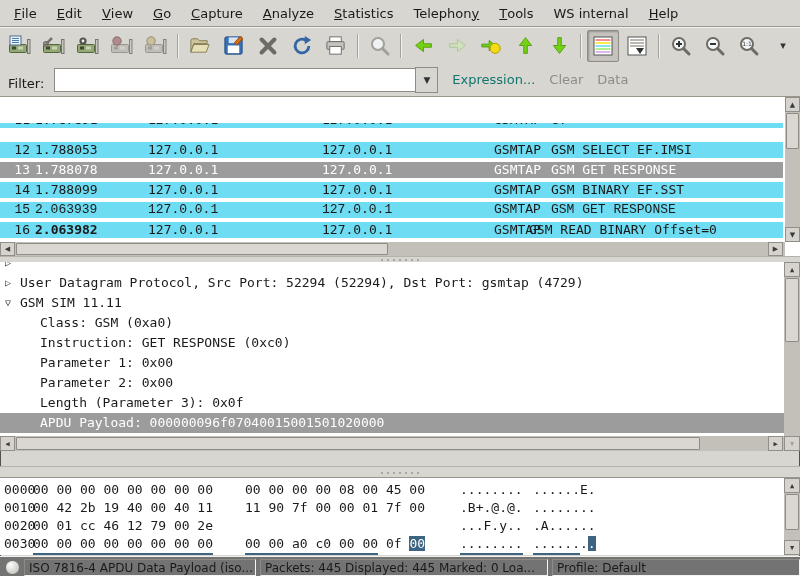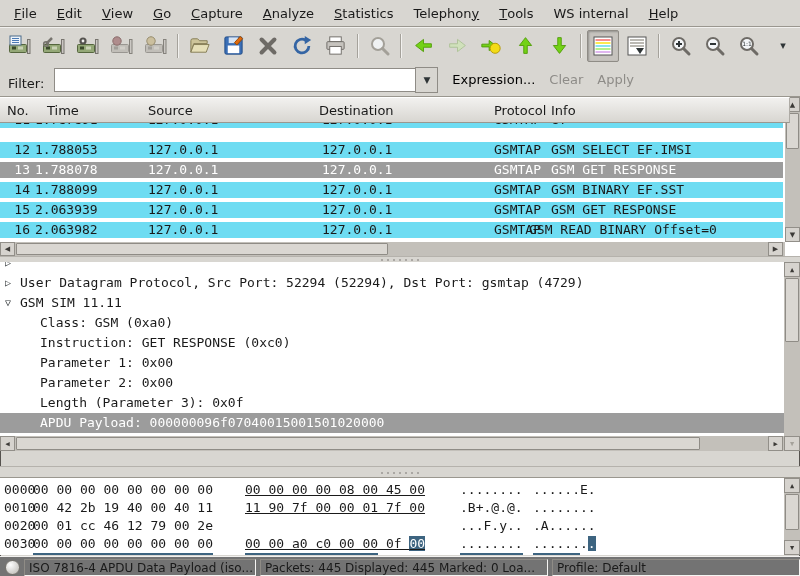--- a/index.html
+++ b/index.html
@@ -20,21 +20,21 @@
   .tsep{width:0;height:24px;border-left:1px solid #a5a29b;border-right:1px solid #f2f1ef;margin:0 4px;}
   .caret{font-size:11px;color:#2e3436;}
   
   .filterbar{position:absolute;top:63px;left:0;right:0;height:33px;background:#d8d6d1;
     border-bottom:1px solid #9a978f;display:flex;align-items:center;}
   .filter-label{margin:7px 10px 0 8px;}
   .filter-input{width:352px;height:22px;border:1px solid #8f8c86;border-right:none;background:#fff;
     padding:0 4px;font:13px "DejaVu Sans",sans-serif;outline:none;}
   .combo-btn{width:21px;height:24px;background:#d8d6d1;border:1px solid #8f8c86;
     display:flex;align-items:center;justify-content:center;font-size:9px;color:#2e3436;}
-  .flat-btn{margin-left:14px;color:#000000;}
+  .flat-btn{margin-left:14px;color:#0f766e;}
   .flat-btn.disabled{color:var(--disabled,#8e8c88);}
   
   .plist{position:absolute;top:97px;left:0;right:0;height:159px;background:#fff;}
   .phead{position:absolute;top:0;left:0;height:26px;width:785px;z-index:3;background:linear-gradient(#f2f1ef,#d8d6d1);}
   .hcell{position:absolute;top:0;height:24px;border-top:1px solid #fff;border-right:1px solid #aeaba5;
     border-bottom:1px solid #9a978f;background:linear-gradient(#f2f1ef,#d8d6d1);
     display:flex;align-items:center;overflow:hidden;white-space:nowrap;}
   .prows{position:absolute;top:26px;bottom:14px;left:0;width:785px;overflow:hidden;
     font-family:"DejaVu Sans Mono",monospace;font-size:13px;}
   .prow{position:absolute;left:0;width:783px;height:20px;}
@@ -61,21 +61,21 @@
   .drow.lvl1{padding-left:40px;}
   .drow .exp{position:absolute;left:5px;top:0;font-size:10px;color:#2e3436;}
   .drow.selected{background:var(--row-sel,#9c9c9c);color:#fff;}
   
   .hexpane{position:absolute;top:477px;left:0;right:0;height:77px;background:#fff;overflow:hidden;
     border-top:1px solid #9a978f;font-family:"DejaVu Sans Mono",monospace;font-size:13px;}
   .xrows{position:absolute;top:3px;left:0;width:708px;}
   .xrow{position:relative;height:18px;line-height:18px;white-space:pre;}
   .xoff{position:absolute;left:4px;}
   .xh1{position:absolute;left:33px;}
-  .xh2{position:absolute;left:245px;text-decoration:underline;}
+  .xh2{position:absolute;left:245px;}
   .xa1{position:absolute;left:460px;}
   .xa2{position:absolute;left:533px;}
   .hl{background:var(--hex-sel,#3d6480);color:#fff;}
   .xrow.allhl span{background:var(--hex-sel,#3d6480);color:#fff;}
   
   .statusbar{position:absolute;left:0;right:0;top:556px;height:20px;background:#737373;
     border-top:1px solid #f2f1ef;display:flex;align-items:center;font-size:12px;}
   .expert{width:13px;height:13px;border-radius:50%;margin:0 4px 0 5px;flex:none;
     background:radial-gradient(circle at 35% 30%,#fdfdfd,#b9b6b0);border:1px solid #77746e;}
   .sfield{height:17px;line-height:16px;border:1px solid;border-color:#8f8c86 #f5f4f2 #f5f4f2 #8f8c86;
@@ -318,32 +318,24 @@
     </div>
 
   <div class="filterbar">
     <span class="filter-label">Filter:</span>
     <input class="filter-input" type="text" value="" style="">
     <span class="combo-btn">
       <span>▼</span>
     </span>
     <span class="flat-btn">Expression...</span>
     <span class="flat-btn disabled">Clear</span>
-    <span class="flat-btn disabled">Apply</span>
+    <span class="flat-btn disabled">Data</span>
   </div>
 
   <div class="plist">
-    <div class="phead" id="phead">
-        <div class="hcell" style="left: 0px; width: 30px; padding-left: 7px;">No.</div>
-        <div class="hcell" style="left: 31px; width: 108px; padding-left: 16px;">Time</div>
-        <div class="hcell" style="left: 140px; width: 172px; padding-left: 8px;">Source</div>
-        <div class="hcell" style="left: 313px; width: 177px; padding-left: 6px;">Destination</div>
-        <div class="hcell" style="left: 491px; width: 54px; padding-left: 3px;">Protocol</div>
-        <div class="hcell" style="left: 546px; width: 238px; padding-left: 5px;">Info</div>
-      </div>
     <div class="prows" id="prows">
         <div class="prow" style="top: -11px;">
           <div class="rowbg"></div>
           <span class="pcell no">11</span>
           <span class="pcell" style="left: 35px;">1.787891</span>
           <span class="pcell" style="left: 148px;">127.0.0.1</span>
           <span class="pcell" style="left: 322px;">127.0.0.1</span>
           <span class="pcell" style="left: 494px;">GSMTAP</span>
           <span class="pcell" style="left: 551px;">GT</span>
         </div>
@@ -367,33 +359,33 @@
         </div>
         <div class="prow" style="top: 59px;">
           <div class="rowbg"></div>
           <span class="pcell no">14</span>
           <span class="pcell" style="left: 35px;">1.788099</span>
           <span class="pcell" style="left: 148px;">127.0.0.1</span>
           <span class="pcell" style="left: 322px;">127.0.0.1</span>
           <span class="pcell" style="left: 494px;">GSMTAP</span>
           <span class="pcell" style="left: 551px;">GSM BINARY EF.SST</span>
         </div>
-        <div class="prow" style="top: 79px;">
+        <div class="prow" style="top: 79px; font-family: Liberation Mono, monospace;">
           <div class="rowbg"></div>
           <span class="pcell no">15</span>
           <span class="pcell" style="left: 35px;">2.063939</span>
           <span class="pcell" style="left: 148px;">127.0.0.1</span>
           <span class="pcell" style="left: 322px;">127.0.0.1</span>
           <span class="pcell" style="left: 494px;">GSMTAP</span>
           <span class="pcell" style="left: 551px;">GSM GET RESPONSE</span>
         </div>
         <div class="prow" style="top: 99px;">
           <div class="rowbg"></div>
           <span class="pcell no">16</span>
-          <span class="pcell" style="left: 35px;">2.063982</span>
+          <span class="pcell" style="left: 35px; font-weight: bold;">2.063982</span>
           <span class="pcell" style="left: 148px;">127.0.0.1</span>
           <span class="pcell" style="left: 322px;">127.0.0.1</span>
           <span class="pcell" style="left: 494px;">GSMTAP</span>
           <span class="pcell" style="left: 529px;">GSM READ BINARY Offset=0</span>
         </div>
       </div>
 
     <div class="vsb" style="left:785px;top:0;width:15px;height:145px;">
       <div class="sb-btn" style="left:0;top:0;width:15px;height:15px;">
           <span>▲</span>

